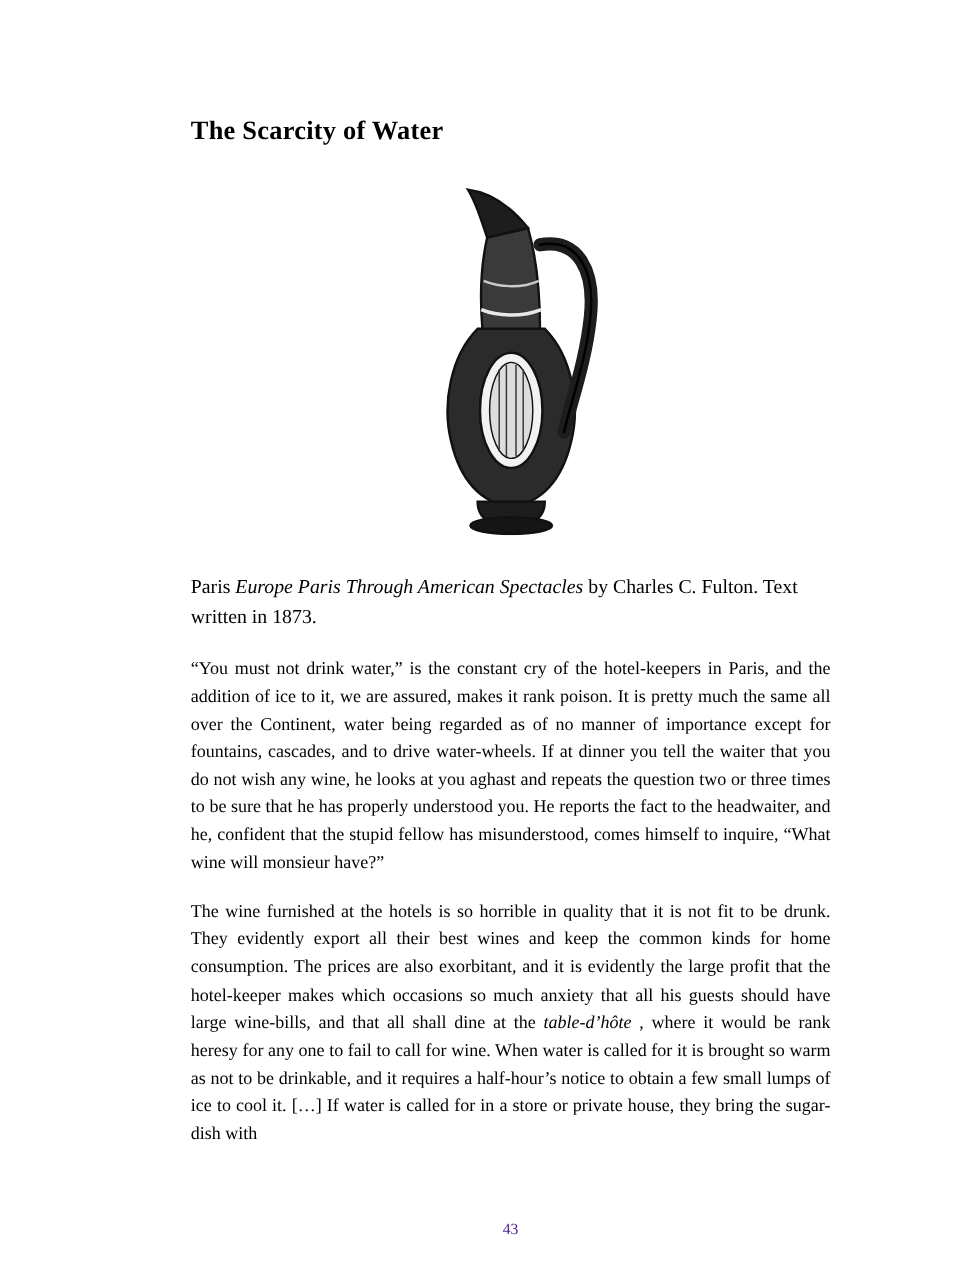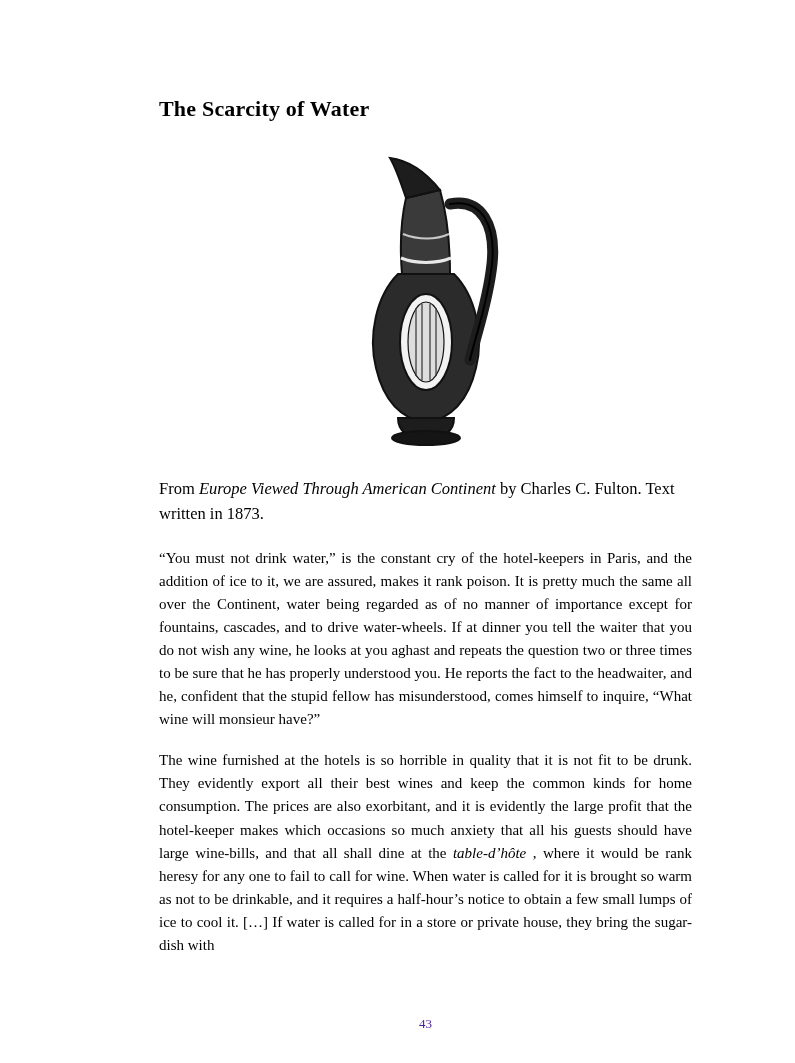--- a/index.html
+++ b/index.html
@@ -109,21 +109,21 @@
           <path d="M62 272 C62 284 70 292 90 292 C110 292 118 284 118 272 Z" fill="#1d1d1d" stroke="#111111"></path>
           <ellipse cx="90" cy="292" rx="34" ry="7" fill="#151515" stroke="#111111"></ellipse>
 
           <path d="M65 112 C80 118 100 118 115 112" stroke="#e8e8e8" stroke-width="3" fill="none"></path>
           <path d="M67 88 C82 94 100 94 113 88" stroke="#c9c9c9" stroke-width="2" fill="none"></path>
         </g>
       </svg>
     </div>
 
     <div class="caption">
-      <span>From </span><span class="work-title">Europe Viewed Through American Continent</span><span> by Charles C. Fulton. Text written in 1873.</span>
+      <span>Paris </span><span class="work-title">Europe Paris Through American Spectacles</span><span> by Charles C. Fulton. Text written in 1873.</span>
     </div>
 
     <p class="body-par first">“You must not drink water,” is the constant cry of the hotel-keepers in Paris, and the addition of ice to it, we are assured, makes it rank poison.  It is pretty much the same all over the Continent, water being regarded as of no manner of importance except for fountains, cascades, and to drive water-wheels. If at dinner you tell the waiter that you do not wish any wine, he looks at you aghast and repeats the question two or three times to be sure that he has properly understood you. He reports the fact to the headwaiter, and he, confident that the stupid fellow has misunderstood, comes himself to inquire, “What wine will monsieur have?”</p>
 
     <p class="body-par"><span>The wine furnished at the hotels is so horrible in quality that it is not fit to be drunk. They evidently export all their best wines and keep the common kinds for home consumption. The prices are also exorbitant, and it is evidently the large profit that the hotel-keeper makes which occasions so much anxiety that all his guests should have large wine-bills, and that all shall dine at the </span><span class="ital">table-d’hôte</span><span> , where it would be rank heresy for any one to fail to call for wine. When water is called for it is brought so warm as not to be drinkable, and it requires a half-hour’s notice to obtain a few small lumps of ice to cool it. […] If water is called for in a store or private house, they bring the sugar-dish with</span></p>
 
   </div>
 
   <div class="folio">43</div>
 

